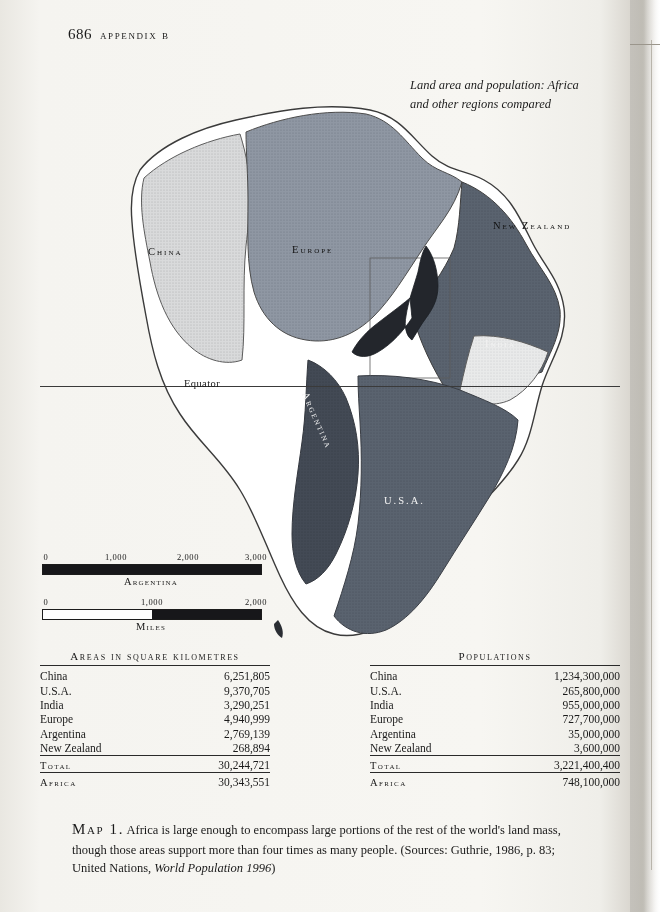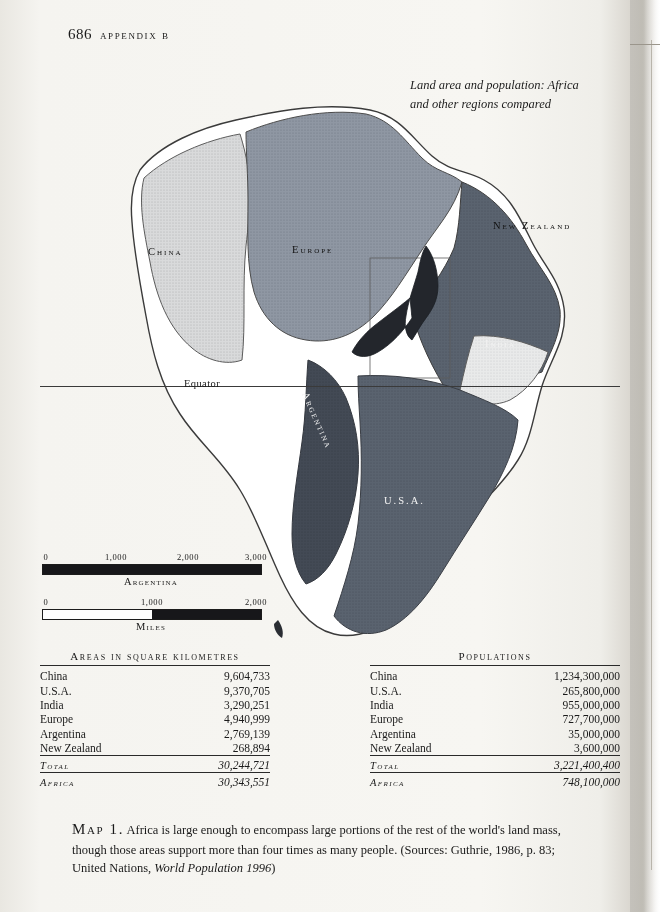--- a/index.html
+++ b/index.html
@@ -165,21 +165,21 @@
     border-bottom: 1px solid #2a2a2a;
     margin-bottom: 3px;
   }
   table {
     width: 100%;
     border-collapse: collapse;
     font-size: 11.5px;
   }
   td { padding: 1.2px 0; }
   td.num { text-align: right; }
-  tr.sep td { border-top: 1px solid #2a2a2a; padding-top: 3px; font-style: italic; }
+  tr.sep td { border-top: 1px solid #2a2a2a; padding-top: 3px; }
   tr.total td:first-child,
   tr.africa td:first-child {
     font-size: 10.5px;
     letter-spacing: 1.4px;
     font-variant: small-caps;
   }
 
   
   .fig-caption {
     position: absolute;
@@ -334,21 +334,21 @@
 </div>
 
 <div class="tables">
 
   <div class="tbl">
     <div class="tbl-title">Areas in square kilometres</div>
     <table>
       <tbody>
         <tr>
           <td>China</td>
-          <td class="num">9,604,733</td>
+          <td class="num">6,251,805</td>
         </tr>
         <tr>
           <td>U.S.A.</td>
           <td class="num">9,370,705</td>
         </tr>
         <tr>
           <td>India</td>
           <td class="num">3,290,251</td>
         </tr>
         <tr>

